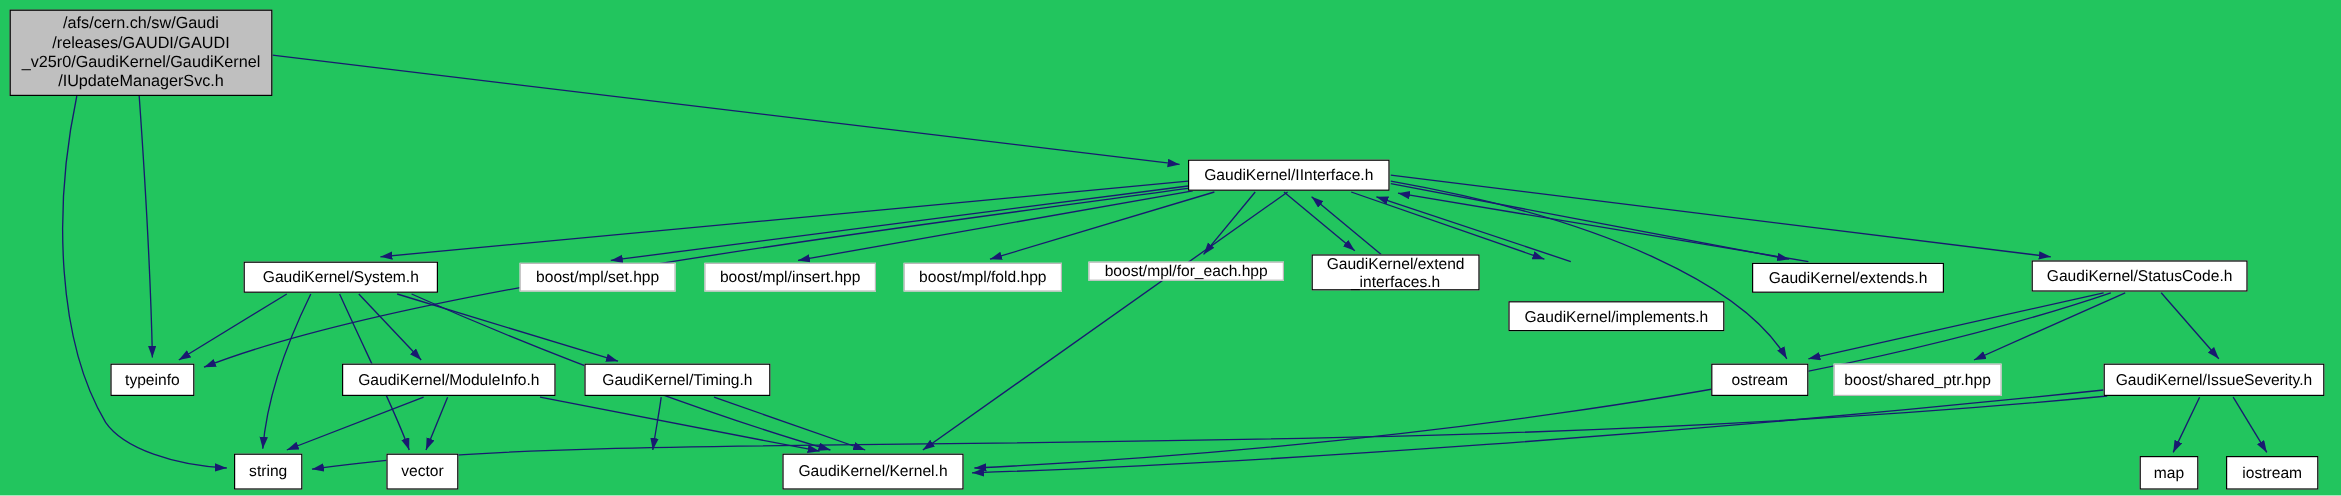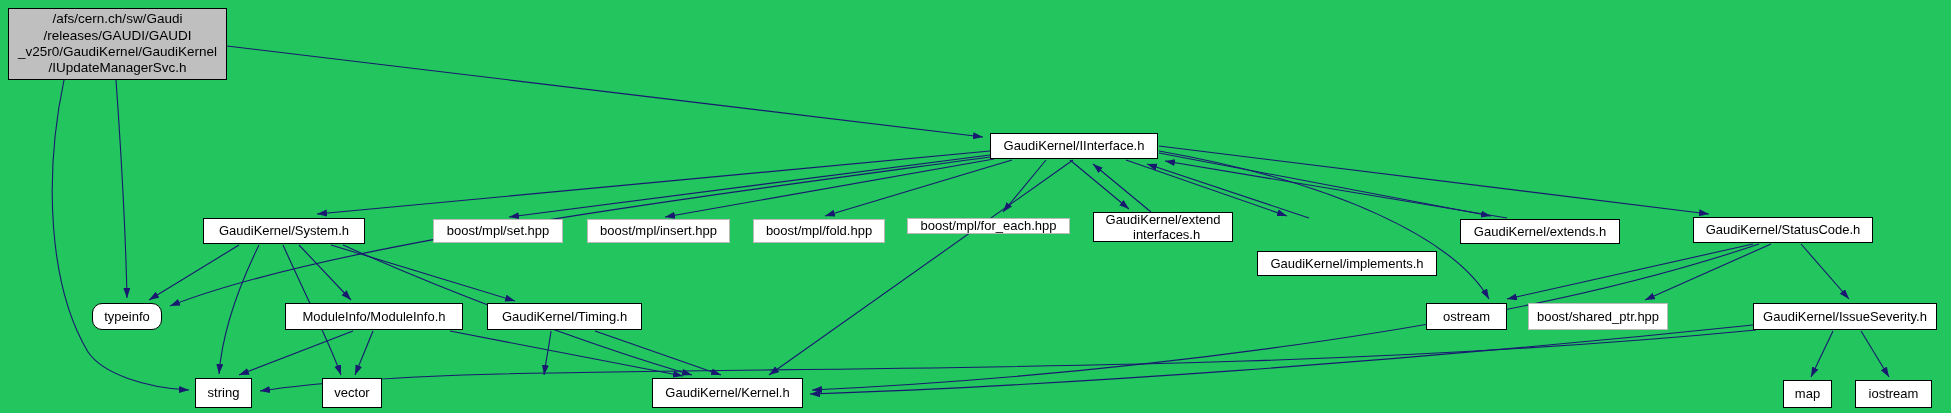--- a/index.html
+++ b/index.html
@@ -83,23 +83,23 @@
 
   <div class="node" style="left:1093px;top:212px;width:140px;height:30px;">GaudiKernel/extend
 _interfaces.h</div>
 
   <div class="node" style="left:1257px;top:219px;width:180px;height:25px;margin-top:32px;">GaudiKernel/implements.h</div>
 
   <div class="node" style="left:1460px;top:219px;width:160px;height:25px;">GaudiKernel/extends.h</div>
 
   <div class="node" style="left:1693px;top:217px;width:180px;height:26px;">GaudiKernel/StatusCode.h</div>
 
-  <div class="node" style="left:92px;top:303px;width:70px;height:27px;border-radius:10px;">typeinfo</div>
+  <div class="node" style="left:92px;top:303px;width:70px;height:27px;">typeinfo</div>
 
-  <div class="node" style="left:285px;top:303px;width:178px;height:27px;">ModuleInfo/ModuleInfo.h</div>
+  <div class="node" style="left:285px;top:303px;width:178px;height:27px;">GaudiKernel/ModuleInfo.h</div>
 
   <div class="node" style="left:487px;top:303px;width:155px;height:27px;">GaudiKernel/Timing.h</div>
 
   <div class="node" style="left:1426px;top:303px;width:81px;height:27px;">ostream</div>
 
   <div class="node external" style="left:1528px;top:303px;width:140px;height:27px;">boost/shared_ptr.hpp</div>
 
   <div class="node" style="left:1753px;top:303px;width:184px;height:27px;">GaudiKernel/IssueSeverity.h</div>
 
   <div class="node" style="left:195px;top:378px;width:57px;height:30px;">string</div>

